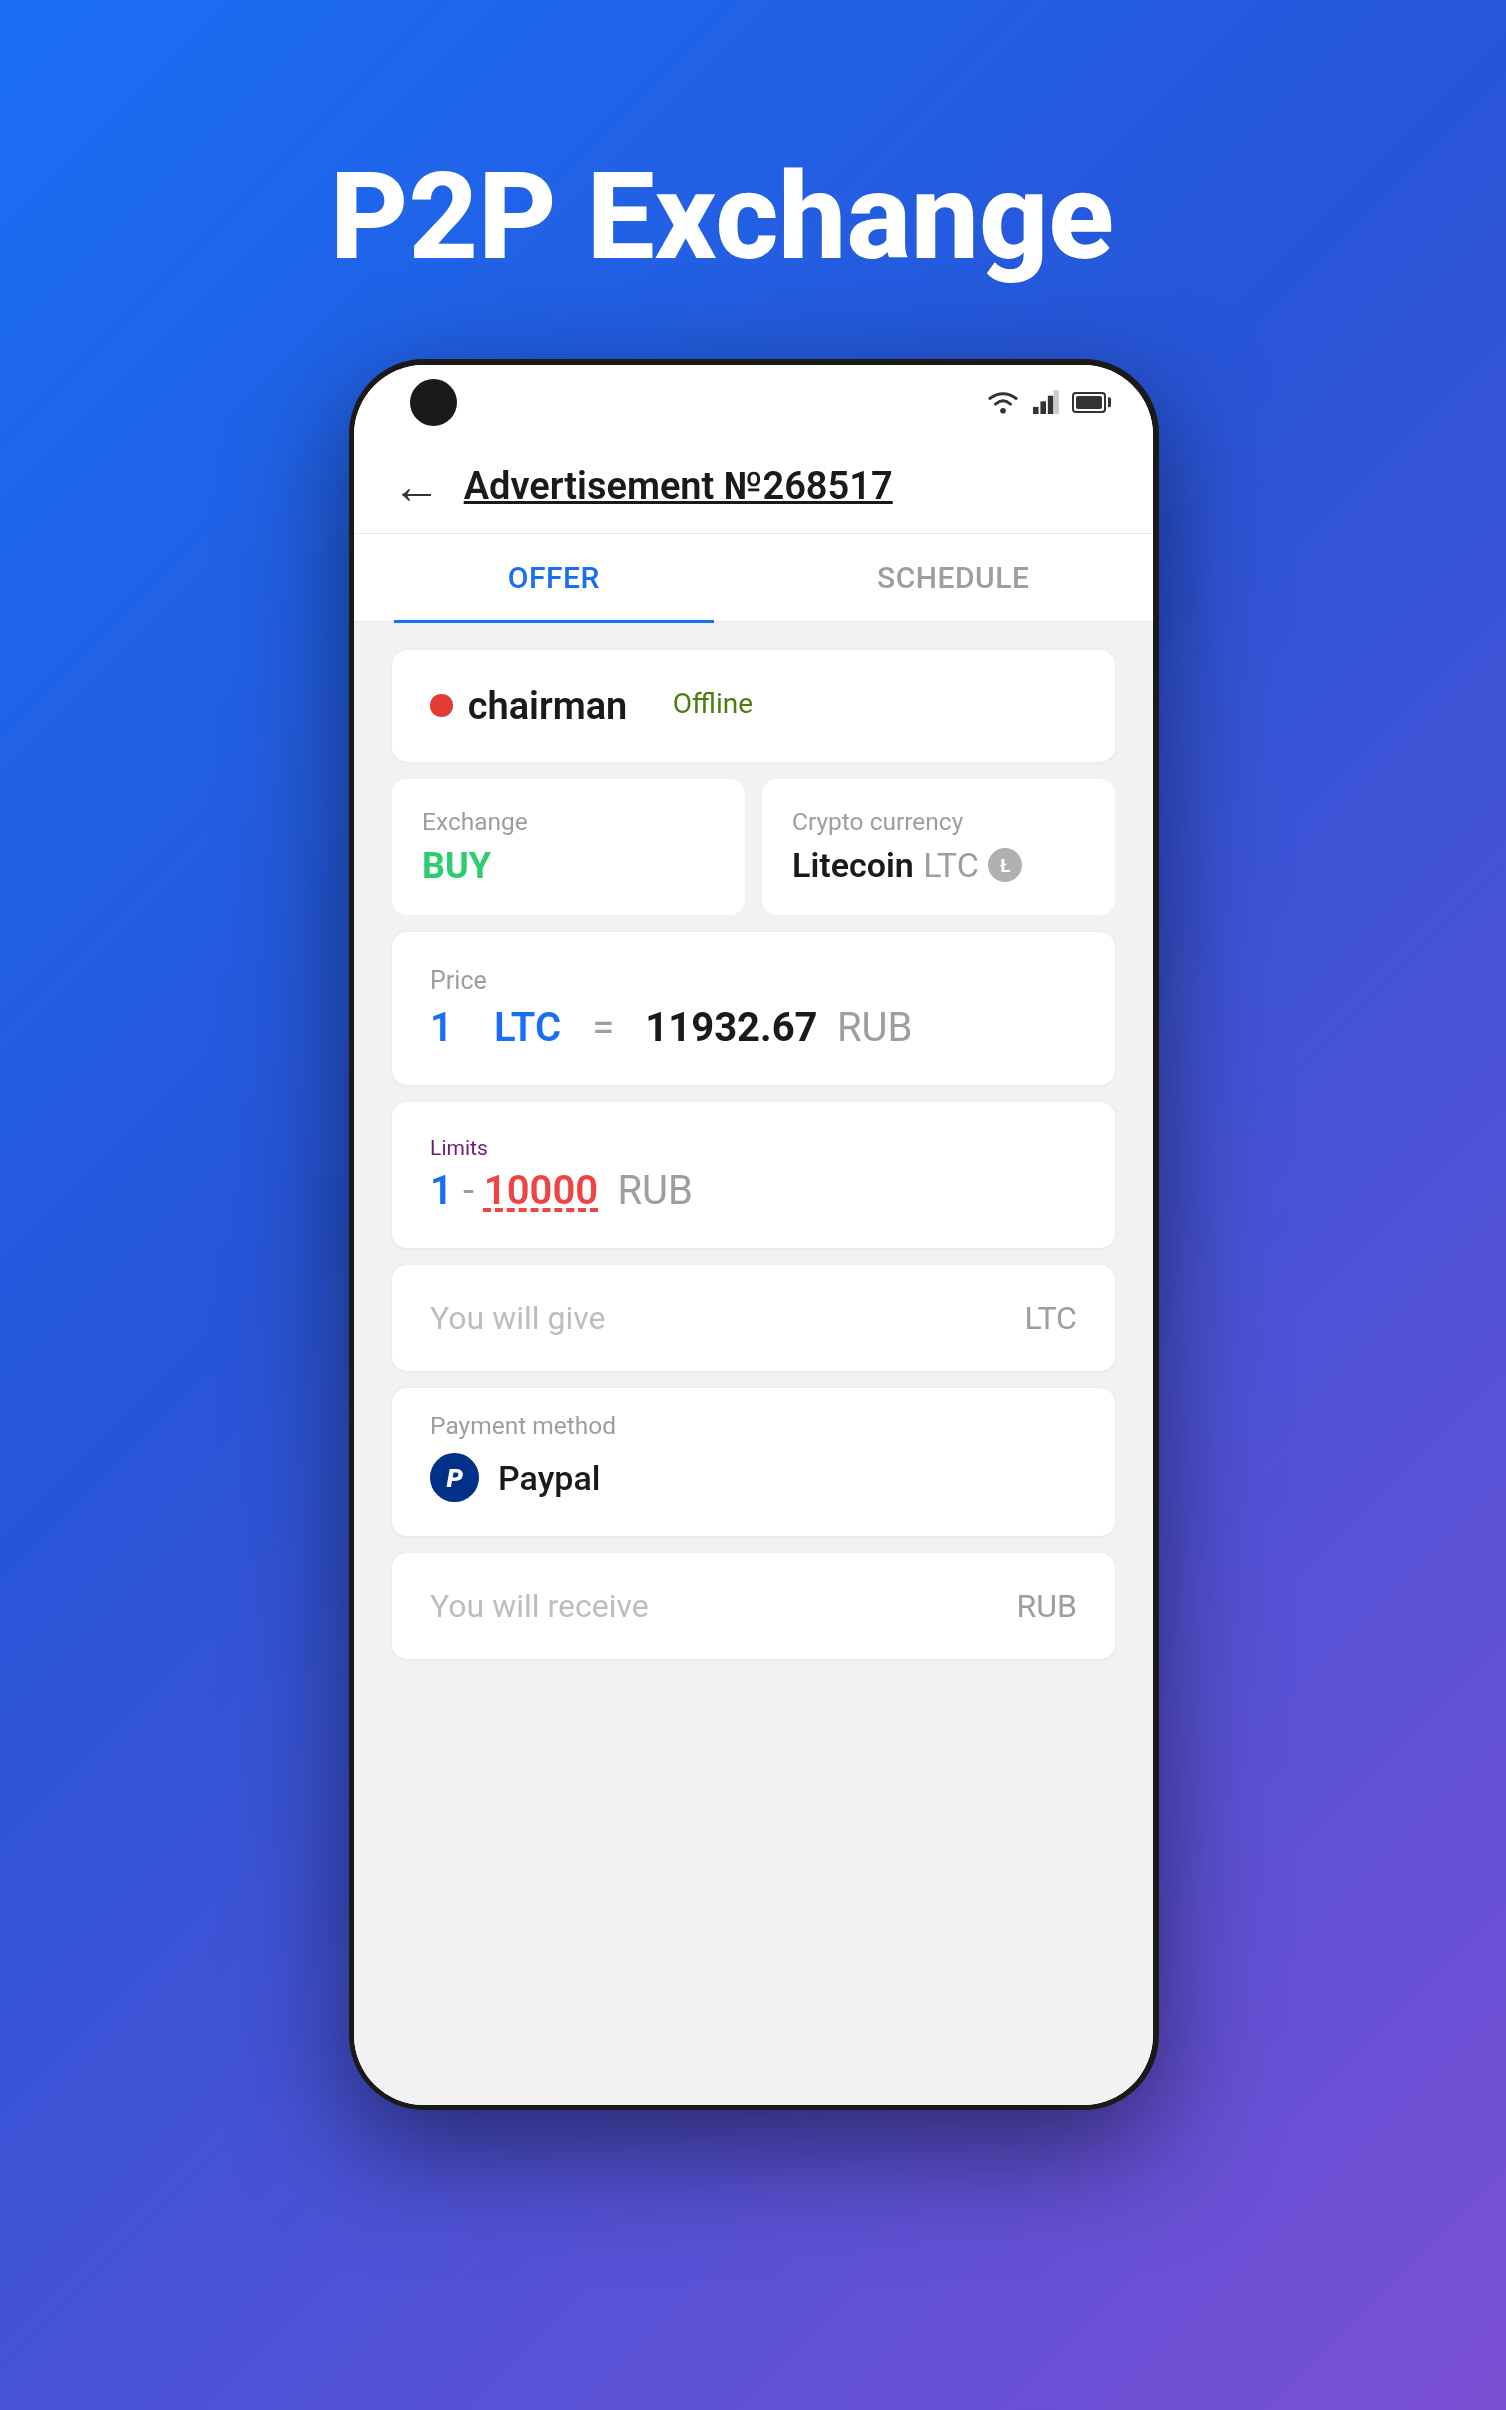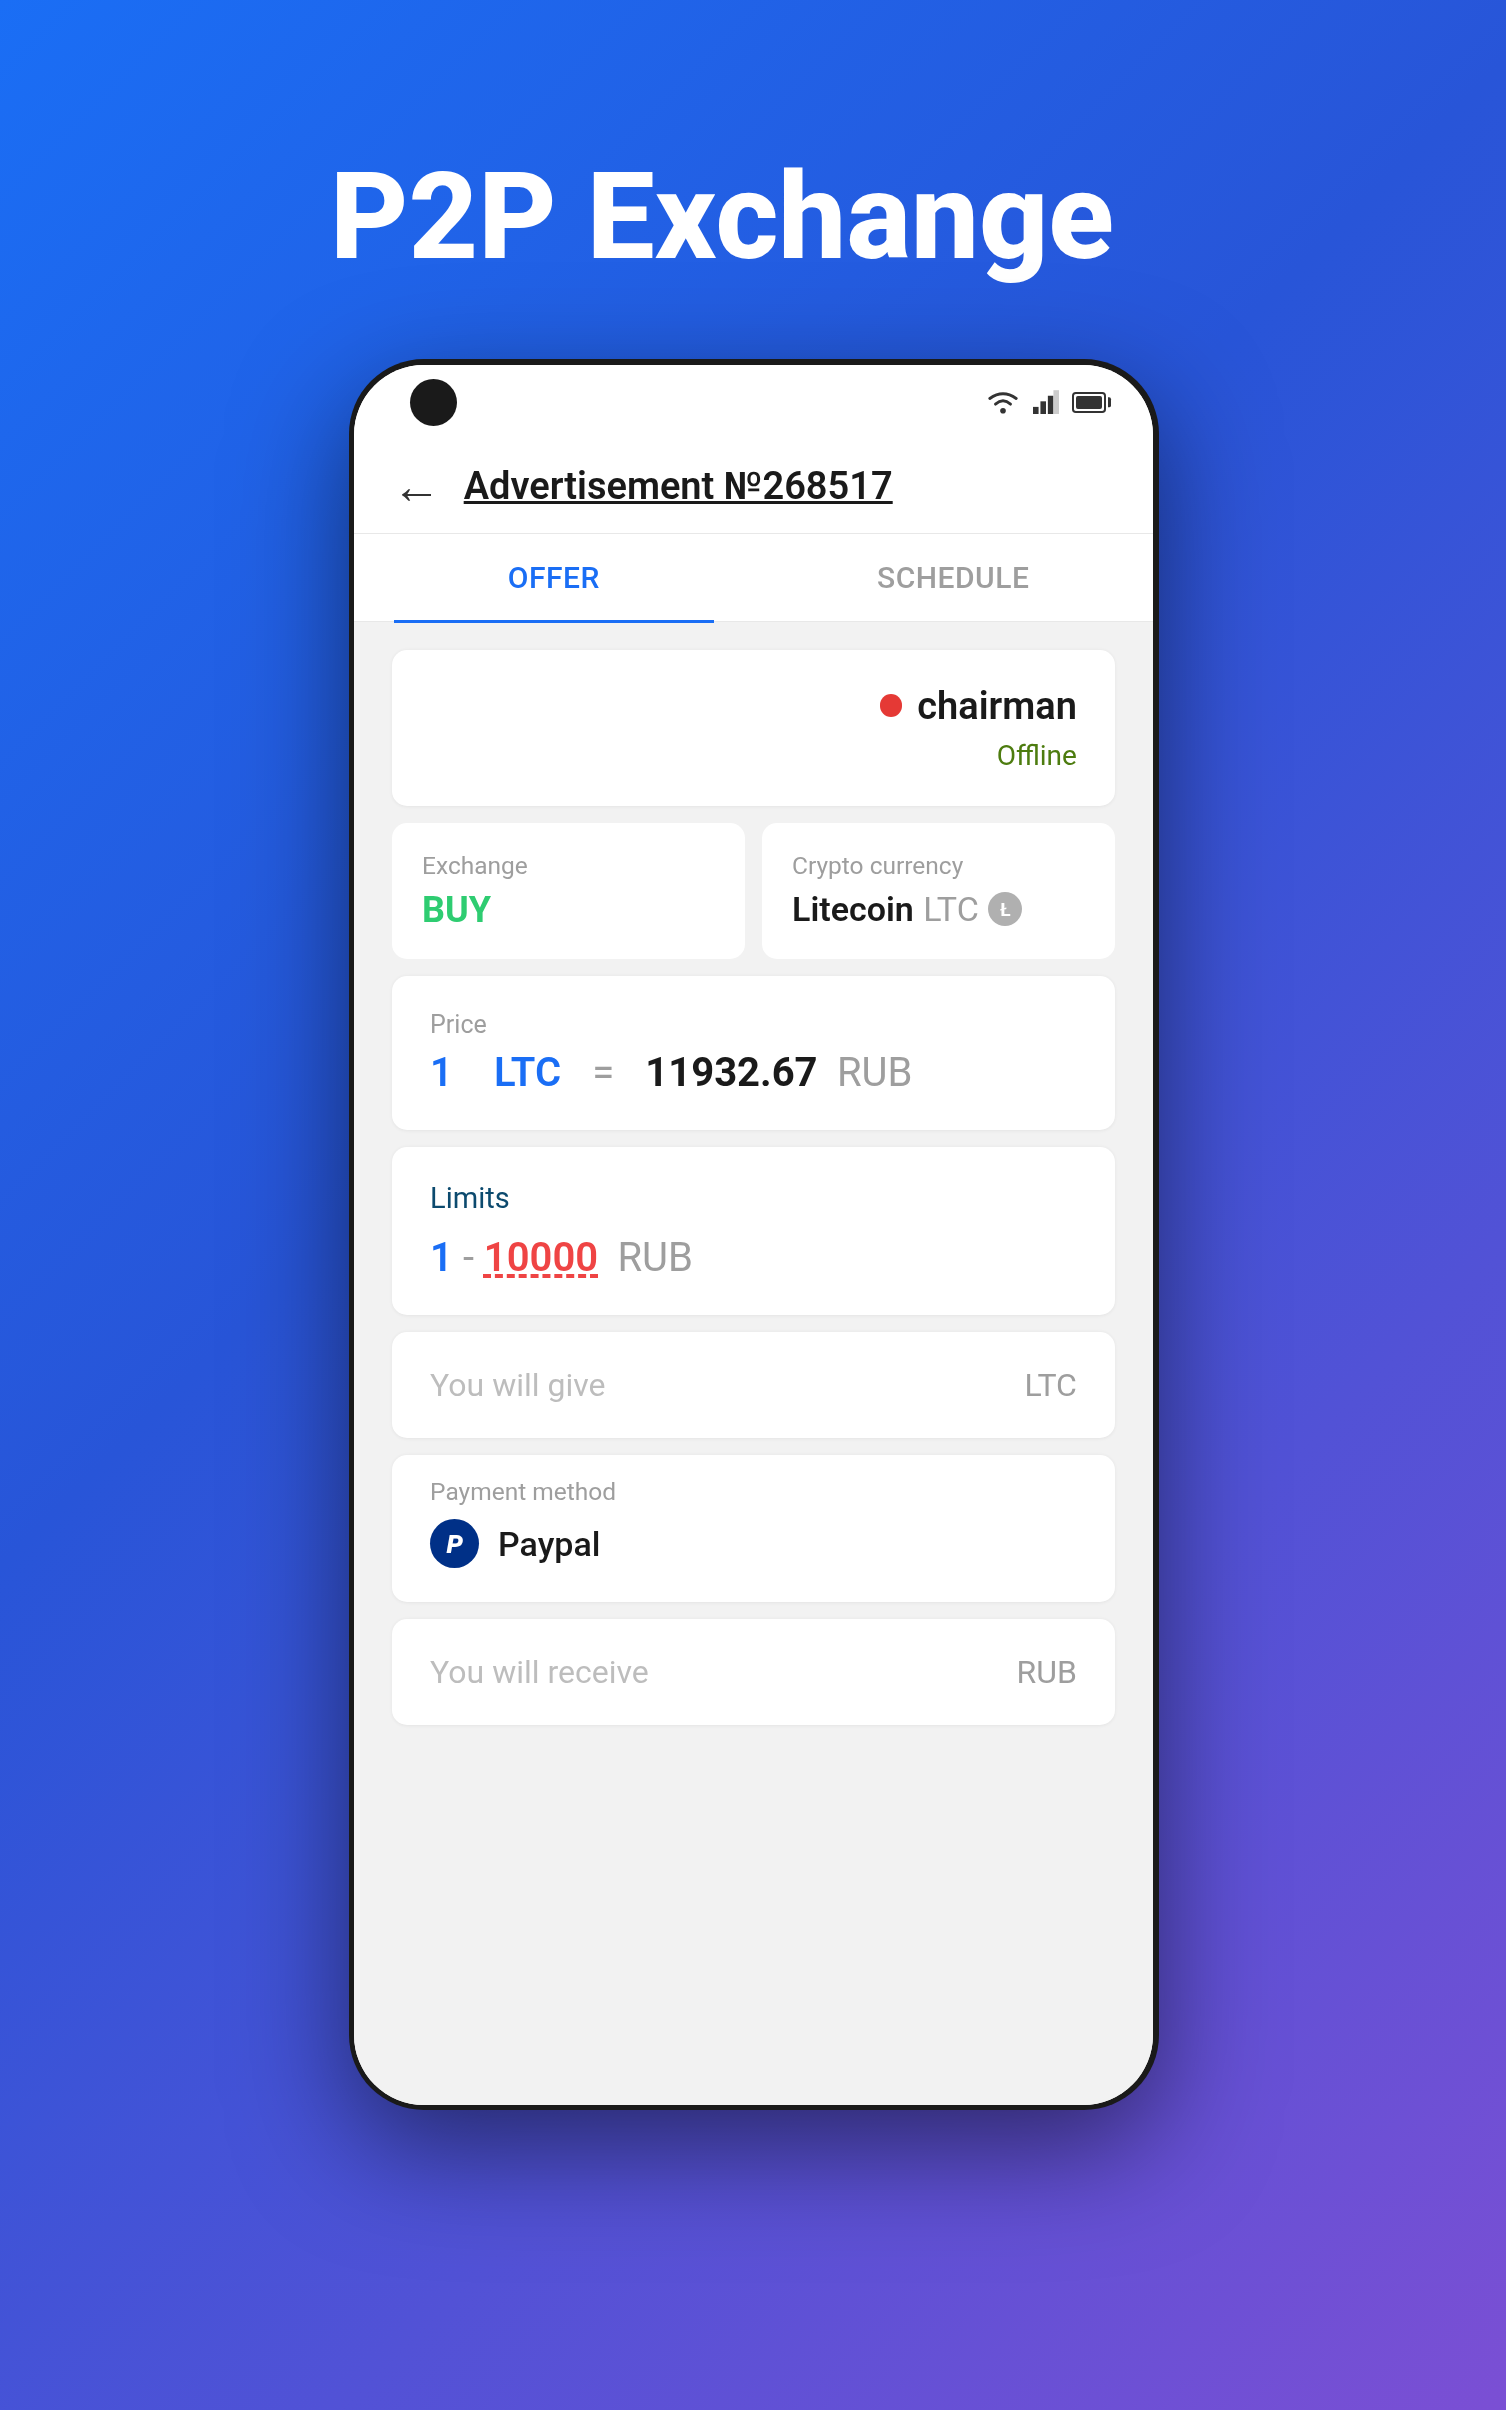--- a/index.html
+++ b/index.html
@@ -175,23 +175,22 @@
 
     .card {
       background: white;
       border-radius: 15px;
       padding: 34px 38px;
       box-shadow: 0 0.9px 3.8px rgba(0,0,0,0.06);
     }
 
     .user-card {
       display: flex;
-      flex-direction: column;
+      flex-direction: row;
       gap: 7.5px;
-      align-items: flex-end;
     }
 
     .user-name-row {
       display: flex;
       align-items: center;
       gap: 15px;
     }
 
     .status-dot {
       width: 22.6px;
@@ -297,23 +296,23 @@
       color: #1a1a1a;
     }
 
     .price-fiat {
       color: #9e9e9e;
     }
 
     .limits-card {}
 
     .limits-label {
-      font-size: 29px;
-      color: #0c4a6e;
-      margin-bottom: 19px;
+      font-size: 21px;
+      color: #701a75;
+      margin-bottom: 7px;
     }
 
     .limits-value {
       font-size: 40px;
     }
 
     .limit-min {
       color: #1a6ef5;
       font-weight: 600;
     }

